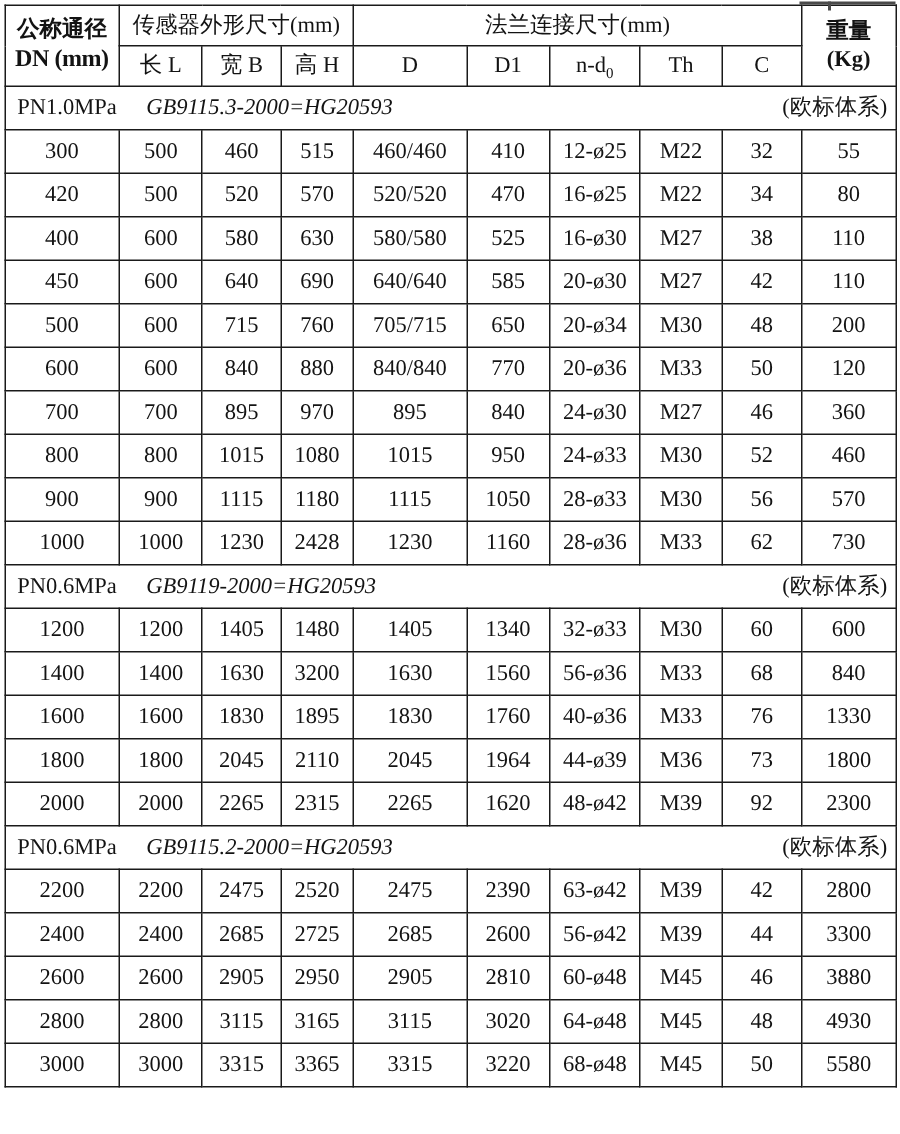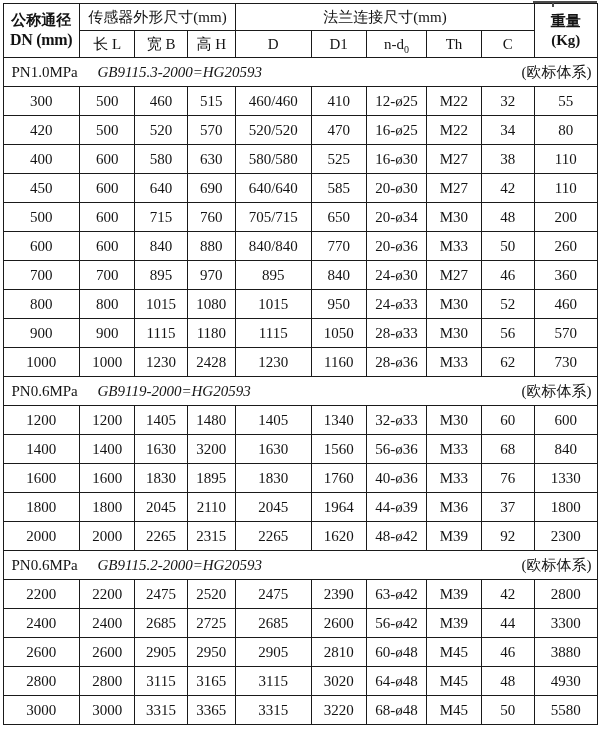--- a/index.html
+++ b/index.html
@@ -175,21 +175,21 @@
       <tr>
         <td>600</td>
         <td>600</td>
         <td>840</td>
         <td>880</td>
         <td>840/840</td>
         <td>770</td>
         <td>20-ø36</td>
         <td>M33</td>
         <td>50</td>
-        <td>260</td>
+        <td>120</td>
       </tr>
       <tr>
         <td>700</td>
         <td>700</td>
         <td>895</td>
         <td>970</td>
         <td>895</td>
         <td>840</td>
         <td>24-ø30</td>
         <td>M27</td>
@@ -279,21 +279,21 @@
       </tr>
       <tr>
         <td>1800</td>
         <td>1800</td>
         <td>2045</td>
         <td>2110</td>
         <td>2045</td>
         <td>1964</td>
         <td>44-ø39</td>
         <td>M36</td>
-        <td>37</td>
+        <td>73</td>
         <td>1800</td>
       </tr>
       <tr>
         <td>2000</td>
         <td>2000</td>
         <td>2265</td>
         <td>2315</td>
         <td>2265</td>
         <td>1620</td>
         <td>48-ø42</td>

